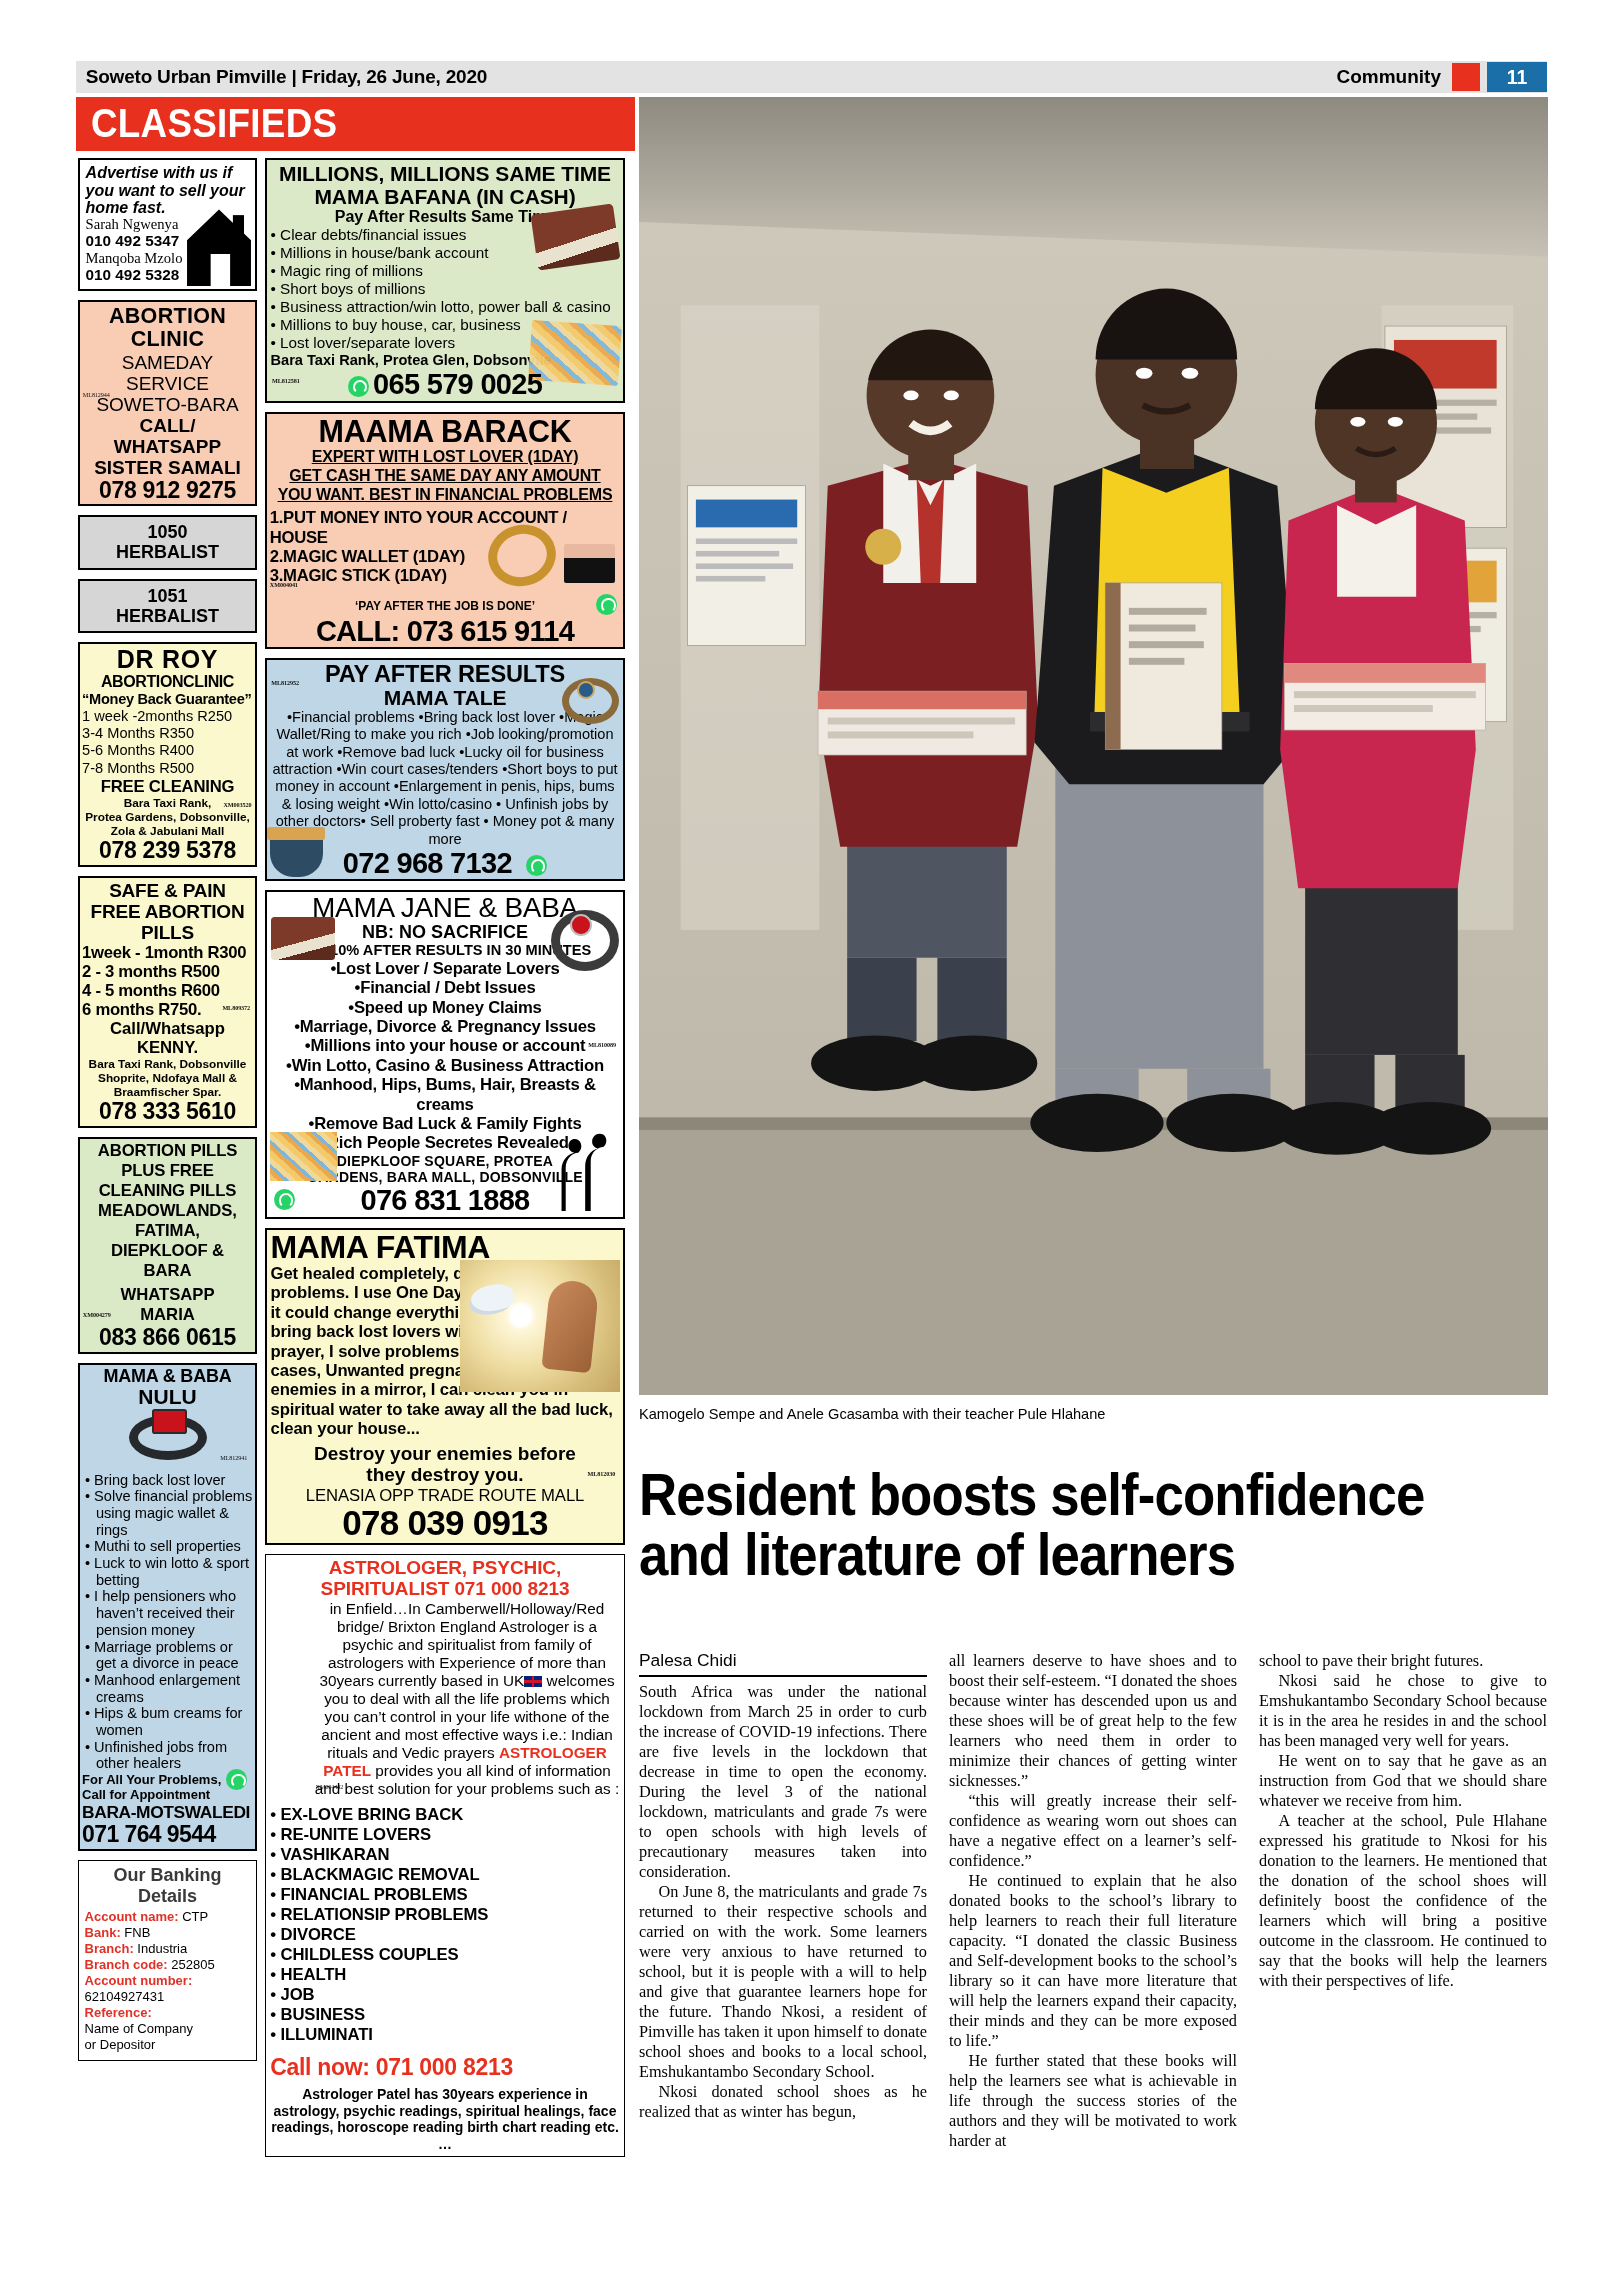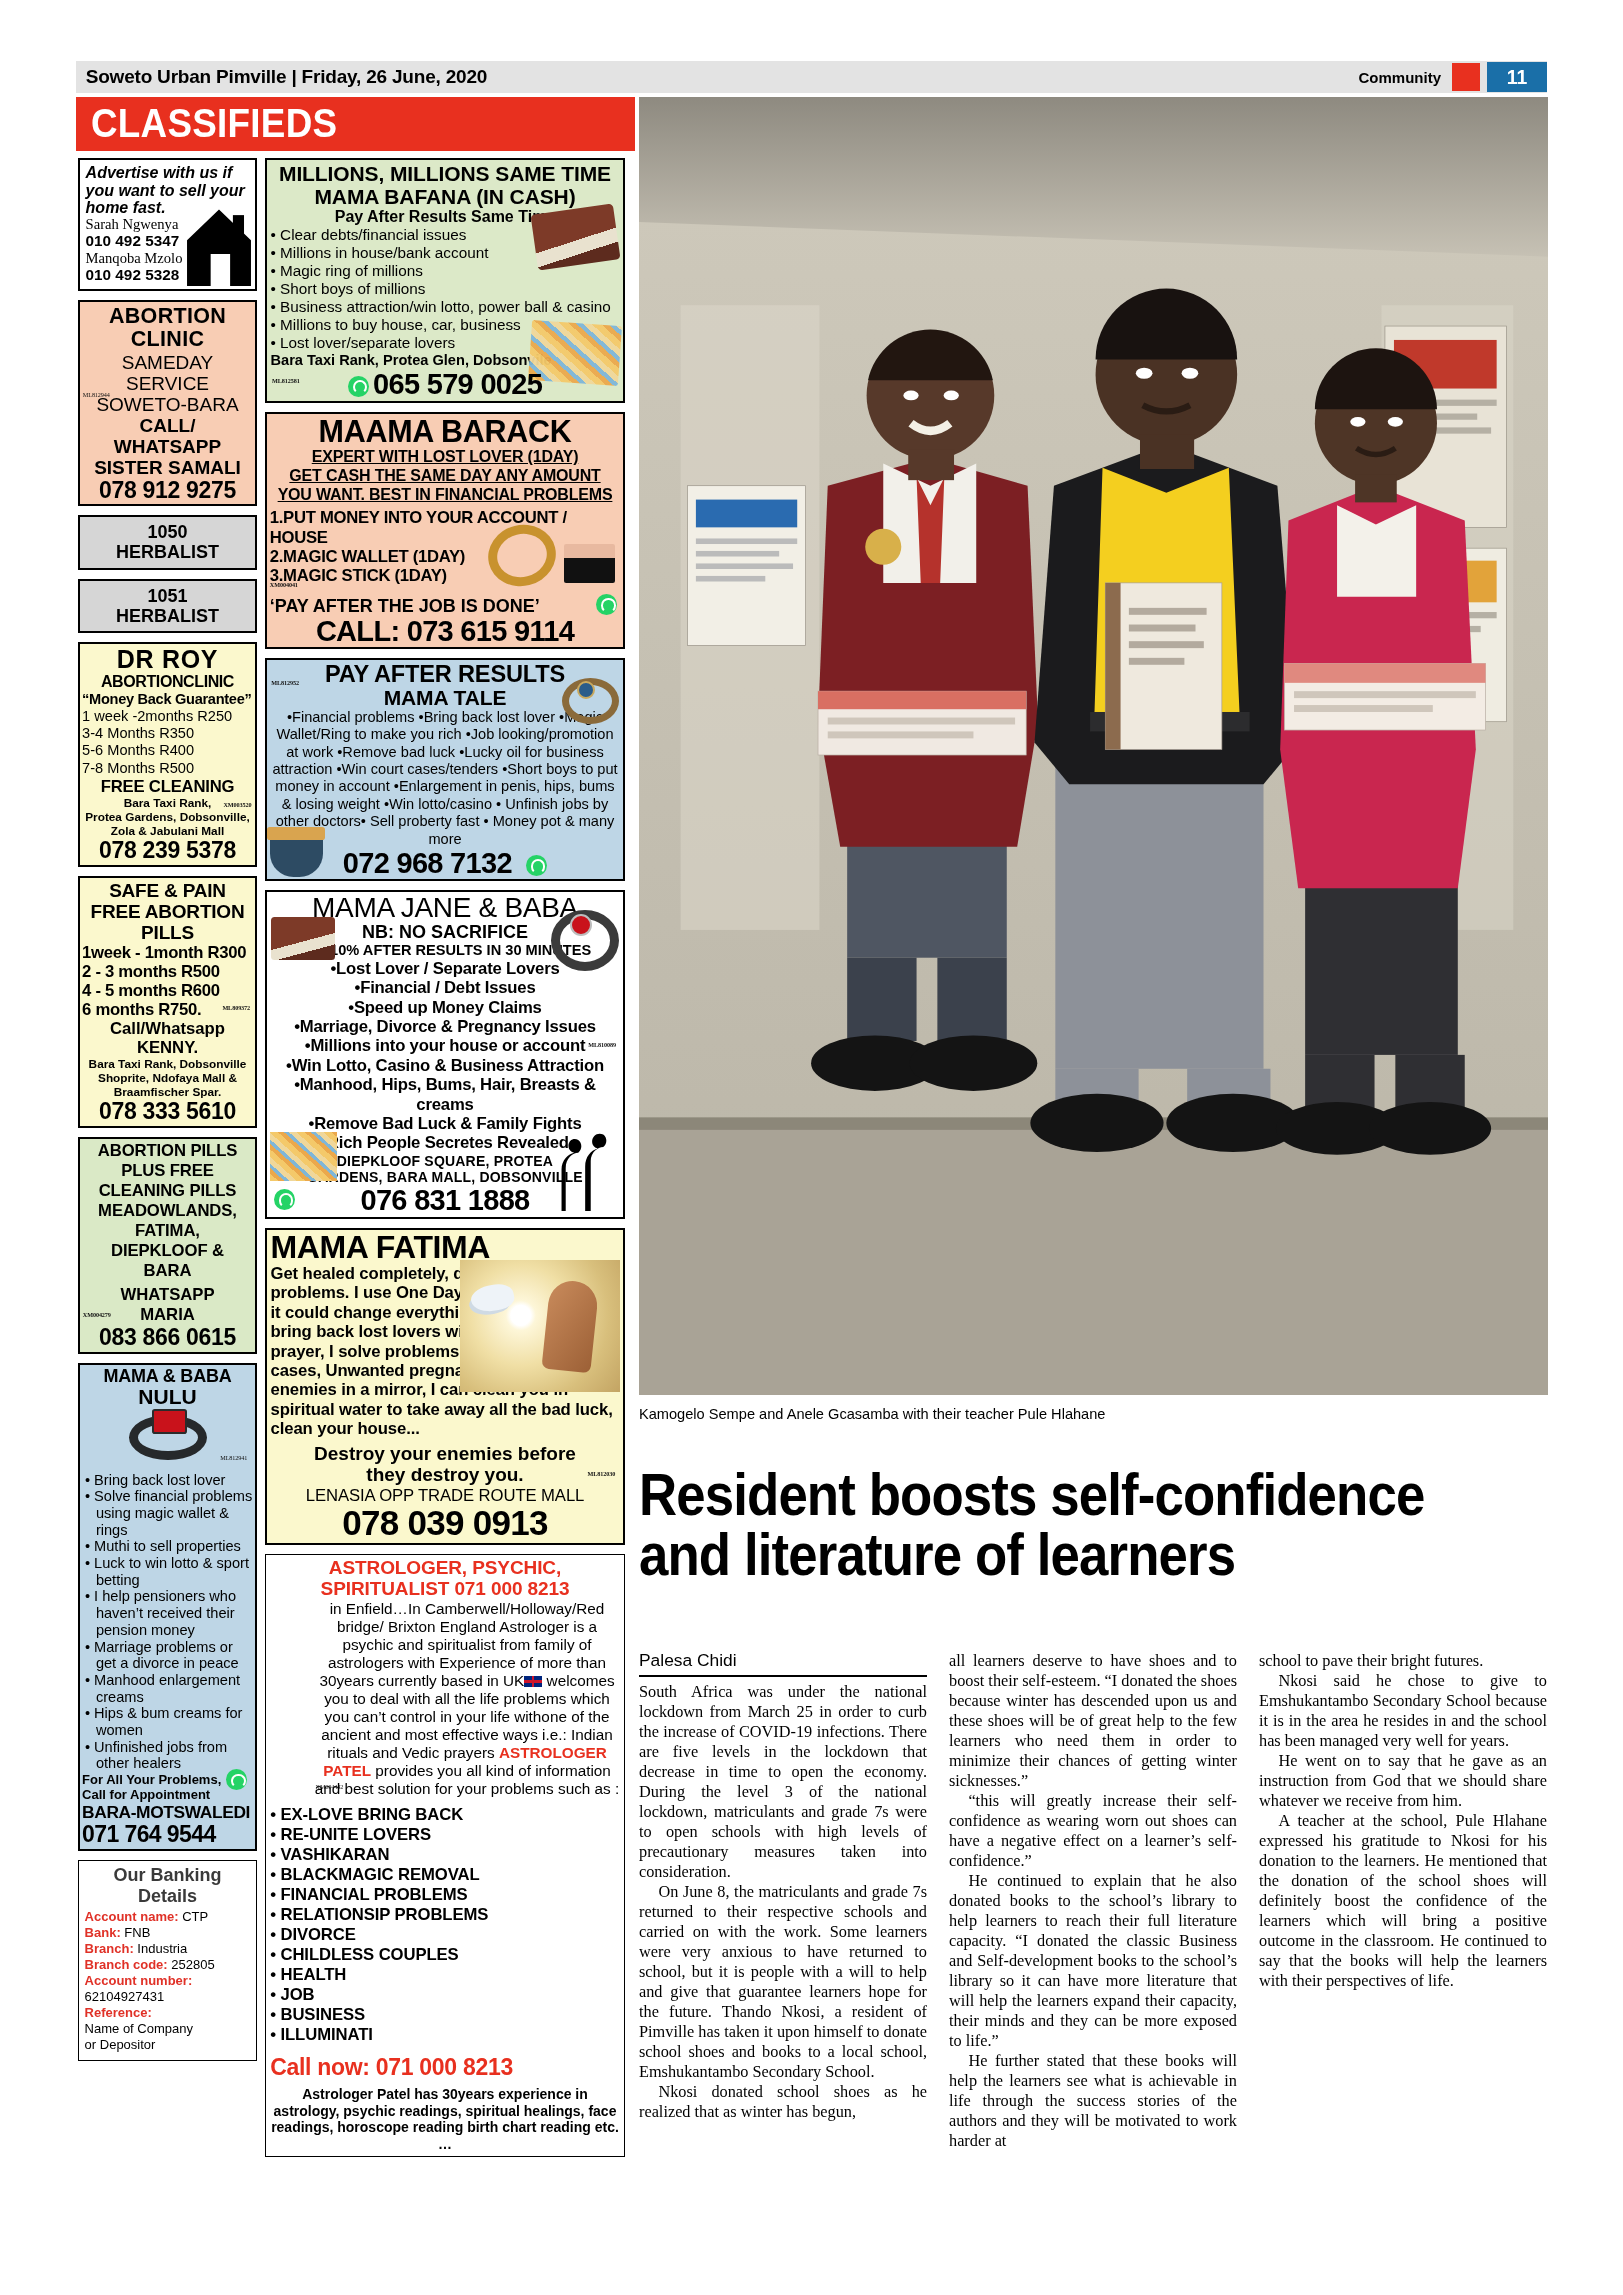--- a/index.html
+++ b/index.html
@@ -3,21 +3,21 @@
 <meta charset="utf-8">
 <style>
   html,body{margin:0;padding:0;background:#fff;}
   body{width:1624px;height:2295px;font-family:"Liberation Sans",sans-serif;color:#000;position:relative;overflow:hidden;}
   .page{position:absolute;inset:0;}
 
   
   .masthead{position:absolute;left:76px;top:61px;width:1471px;height:32px;background:#e3e3e3;display:flex;align-items:center;}
   .masthead-left{font-family:"Liberation Sans Narrow","Liberation Sans",sans-serif;font-size:19px;font-weight:600;letter-spacing:-0.2px;padding-left:9.7px;white-space:nowrap;}
   .masthead-spacer{flex:1;}
-  .masthead-section{font-size:15px;font-weight:bold;padding-right:11px;}
+  .masthead-section{font-size:19px;font-weight:bold;padding-right:11px;}
   .sq-red{width:28px;height:28px;background:#e8301f;margin-right:7px;}
   .pagenum{width:60px;height:30.5px;background:#1a6fa8;color:#fff;font-size:19.4px;font-weight:bold;display:flex;align-items:center;justify-content:center;}
 
   
   .cls-banner{position:absolute;left:76px;top:97px;width:559px;height:54px;background:#e8301f;}
   .cls-banner span{color:#fff;font-family:"Liberation Sans Narrow","Liberation Sans",sans-serif;font-size:40px;font-weight:bold;letter-spacing:0.3px;position:absolute;left:15.3px;top:4.2px;transform:scaleX(.92);transform-origin:left top;}
 
   
   .colA{position:absolute;left:78px;top:158px;width:179px;}
   .colB{position:absolute;left:265px;top:158px;width:360px;}
@@ -92,21 +92,21 @@
   .ad-bafana .ph{font-size:29px;font-weight:bold;line-height:30.5px;letter-spacing:-0.7px;text-align:center;}
   .wallet{position:absolute;right:5.6px;top:49px;width:83px;height:56px;background:linear-gradient(170deg,#7d3a28 0 55%,#e9e2cf 55% 75%,#5d2b1e 75%);border-radius:4.2px;transform:rotate(-8deg);}
   .cash{position:absolute;right:2.8px;bottom:18px;width:90px;height:60px;background:
      repeating-linear-gradient(38deg,#f4c96a 0 6.2px,#eba84c 6.2px 11px,#7fb6d8 11px 15.3px,#f0d79a 15.3px 21px);
      border-radius:2.8px;transform:rotate(4deg);opacity:.95;}
 
   .ad-barack{background:#f8cdb4;padding:1.4px 2.8px 1.4px;position:relative;}
   .ad-barack .h1{font-size:30.5px;font-weight:bold;text-align:center;line-height:32px;letter-spacing:-0.3px;}
   .ad-barack .u{font-size:16px;font-weight:bold;text-align:center;line-height:19px;text-decoration:underline;letter-spacing:-0.2px;}
   .ad-barack .li{font-size:16.7px;font-weight:bold;line-height:19.4px;letter-spacing:-0.3px;}
-  .ad-barack .pay{font-size:18px;font-weight:bold;text-align:left;line-height:20px;}
+  .ad-barack .pay{font-size:12px;font-weight:bold;text-align:center;line-height:20px;}
   .ad-barack .ph{font-size:29px;font-weight:bold;text-align:center;line-height:30.5px;letter-spacing:-0.7px;}
   .goldring{position:absolute;right:67px;bottom:61px;width:50px;height:43px;border:9px solid #c8922e;border-radius:50%;transform:rotate(-14deg);}
   .blkwallet{position:absolute;right:8.3px;bottom:64px;width:51px;height:39px;background:linear-gradient(180deg,#e8b9a0 0 35%,#111 35%);border-radius:2.1px;}
 
   .ad-tale{background:#bed6e6;padding:1.4px 2.8px 0;position:relative;}
   .ad-tale .h1{font-size:23.6px;font-weight:bold;text-align:center;line-height:25px;letter-spacing:-0.2px;}
   .ad-tale .h2{font-size:21px;font-weight:bold;text-align:center;line-height:22px;letter-spacing:-0.1px;}
   .ad-tale .body{font-size:14.6px;line-height:17.4px;text-align:center;}
   .ad-tale .ph{font-size:29px;font-weight:bold;text-align:center;line-height:30.5px;letter-spacing:-0.7px;}
   .bluering{position:absolute;right:4.2px;top:18px;width:43px;height:32px;border:7.6px solid #8a6a3a;border-radius:50%;}

